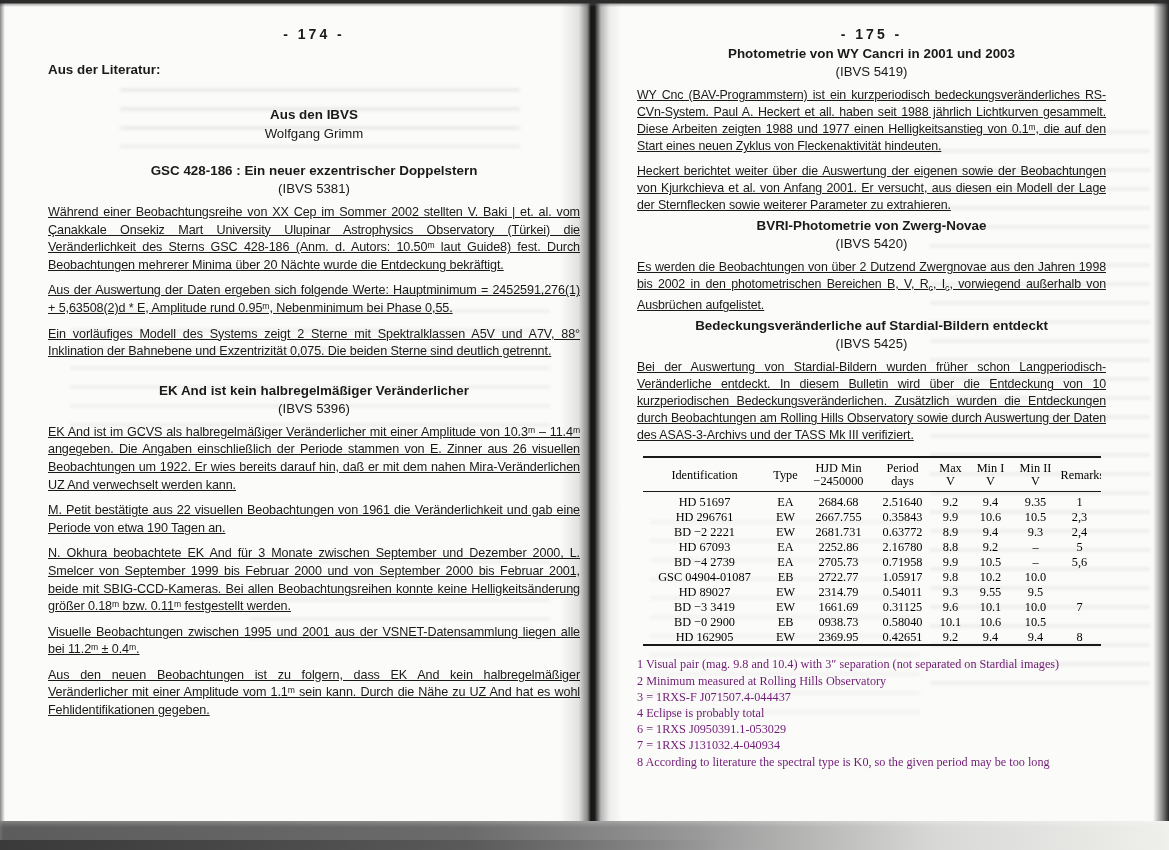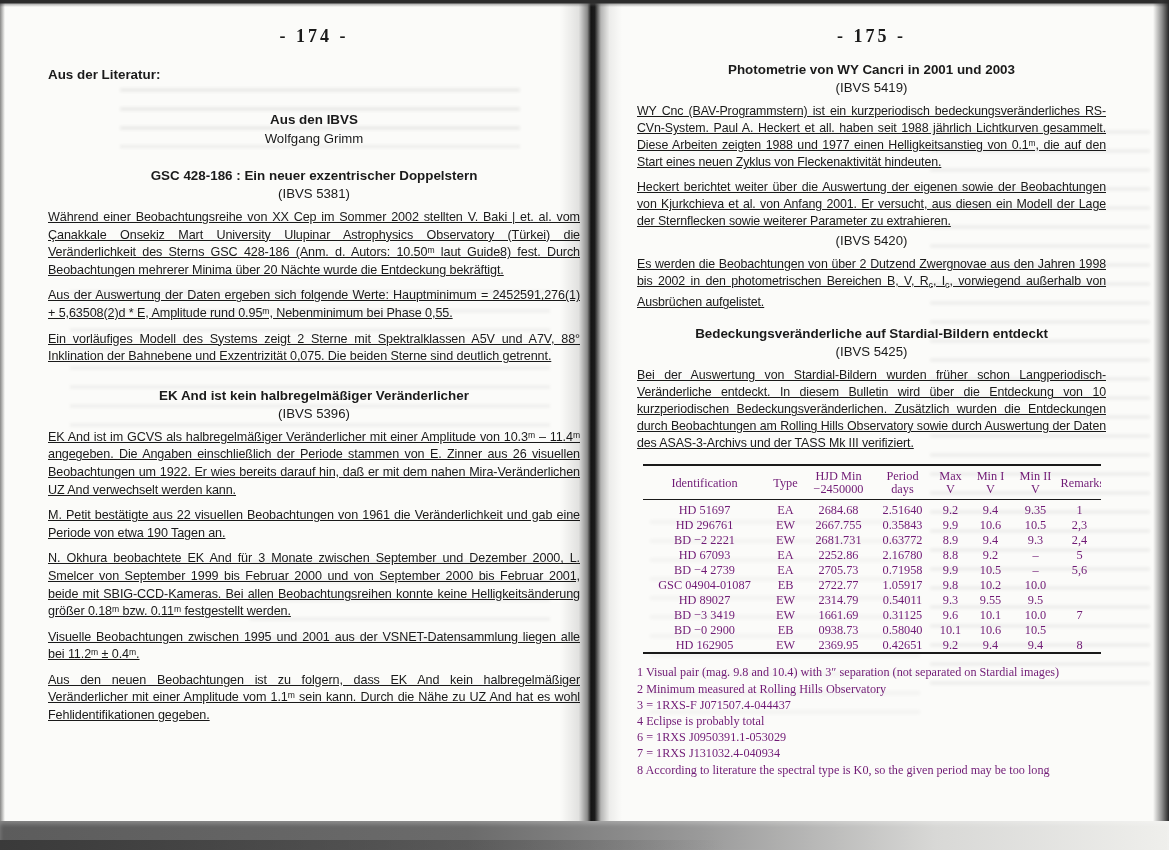--- a/index.html
+++ b/index.html
@@ -14,32 +14,32 @@
   .gutter{position:absolute;left:560px;top:0;width:62px;height:828px;background:linear-gradient(90deg,rgba(0,0,0,0) 0%,rgba(0,0,0,.10) 30%,rgba(0,0,0,.45) 44%,#141414 50%,#1c1c1c 56%,rgba(0,0,0,.28) 66%,rgba(0,0,0,.06) 80%,rgba(0,0,0,0) 100%);}
 
   
   .bleed{position:absolute;opacity:.10;filter:blur(1.6px);background:repeating-linear-gradient(180deg,#6d6d6d 0 4px,transparent 4px 19px);pointer-events:none;}
 
   
   .content{position:absolute;top:26px;}
   .content-left{left:48px;width:532px;}
   .content-right{left:637px;width:469px;}
 
-  .pagenum{font-family:Liberation Serif, serif;font-weight:bold;text-align:center;font-size:18px;letter-spacing:3px;}
+  .pagenum{font-family:Liberation Sans, sans-serif;font-weight:bold;text-align:center;font-size:14px;letter-spacing:3px;}
   .section-label{font-weight:bold;font-size:13.4px;margin-top:20px;}
-  .c-title{font-weight:bold;text-align:center;font-size:13.4px;margin-top:15px;}
+  .c-title{font-weight:bold;text-align:center;font-size:13.4px;margin-top:4px;}
   .c-sub{text-align:center;font-size:13.2px;margin-top:3px;}
   .c-author{text-align:center;font-size:13.2px;margin-top:4px;}
   p.body{font-size:12.4px;line-height:17px;text-align:justify;margin:8px 0 0 0;letter-spacing:-0.1px;text-decoration:underline;}
   .content-left p.body{font-size:12.6px;line-height:17.6px;}
   .content-left .c-title{margin-top:22px;}
   .content-left .gap-lg{margin-top:30px;}
 
   
-  table.ibvs{border-collapse:collapse;table-layout:fixed;width:458px;margin:12px auto 0 auto;font-family:"Liberation Serif","DejaVu Serif",serif;font-size:12.3px;color:#701a75;border-top:2px solid #1a1a1a;border-bottom:2px solid #1a1a1a;}
+  table.ibvs{border-collapse:collapse;table-layout:fixed;width:458px;margin:12px auto 0 auto;font-family:"Liberation Serif","DejaVu Serif",serif;font-size:12.3px;color:#000000;border-top:2px solid #1a1a1a;border-bottom:2px solid #1a1a1a;}
   table.ibvs th,table.ibvs td{font-weight:normal;text-align:center;padding:0.5px 2px;line-height:14px;white-space:nowrap;overflow:hidden;}
   table.ibvs thead th{padding-top:3px;padding-bottom:3px;border-bottom:1.3px solid #1a1a1a;}
   table.ibvs tbody tr:first-child td{padding-top:2.5px;}
   .th2{line-height:13px;}
 
   .footnotes{margin-top:10px;font-family:"Liberation Serif","DejaVu Serif",serif;font-size:12.2px;line-height:16.2px;color:#701a75;}
   .footnotes div{white-space:nowrap;}
   sub{font-size:9px;}
 </style>
 </head>
@@ -75,20 +75,21 @@
   </div>
 
   <div class="content content-right">
     <div class="pagenum">- 175 -</div>
 
     <div class="c-title">Photometrie von WY Cancri in 2001 und 2003</div>
     <div class="c-sub">(IBVS 5419)</div>
     <p class="body">WY Cnc (BAV-Programmstern) ist ein kurzperiodisch bedeckungsveränderliches RS-CVn-System. Paul A. Heckert et all. haben seit 1988 jährlich Lichtkurven gesammelt. Diese Arbeiten zeigten 1988 und 1977 einen Helligkeitsanstieg von 0.1ᵐ, die auf den Start eines neuen Zyklus von Fleckenaktivität hindeuten.</p>
     <p class="body">Heckert berichtet weiter über die Auswertung der eigenen sowie der Beobachtungen von Kjurkchieva et al. von Anfang 2001. Er versucht, aus diesen ein Modell der Lage der Sternflecken sowie weiterer Parameter zu extrahieren.</p>
 
+    <div class="c-title">BVRI-Photometrie von Zwerg-Novae</div>
     <div class="c-sub">(IBVS 5420)</div>
     <p class="body"><span>Es werden die Beobachtungen von über 2 Dutzend Zwergnovae aus den Jahren 1998 bis 2002 in den photometrischen Bereichen B, V, R</span><sub>c</sub><span>, I</span><sub>c</sub><span>, vorwiegend außerhalb von Ausbrüchen aufgelistet.</span></p>
 
     <div class="c-title">Bedeckungsveränderliche auf Stardial-Bildern entdeckt</div>
     <div class="c-sub">(IBVS 5425)</div>
     <p class="body">Bei der Auswertung von Stardial-Bildern wurden früher schon Langperiodisch-Veränderliche entdeckt. In diesem Bulletin wird über die Entdeckung von 10 kurzperiodischen Bedeckungsveränderlichen. Zusätzlich wurden die Entdeckungen durch Beobachtungen am Rolling Hills Observatory sowie durch Auswertung der Daten des ASAS-3-Archivs und der TASS Mk III verifiziert.</p>
 
     <table class="ibvs">
       <colgroup>
         <col style="width:124px">

